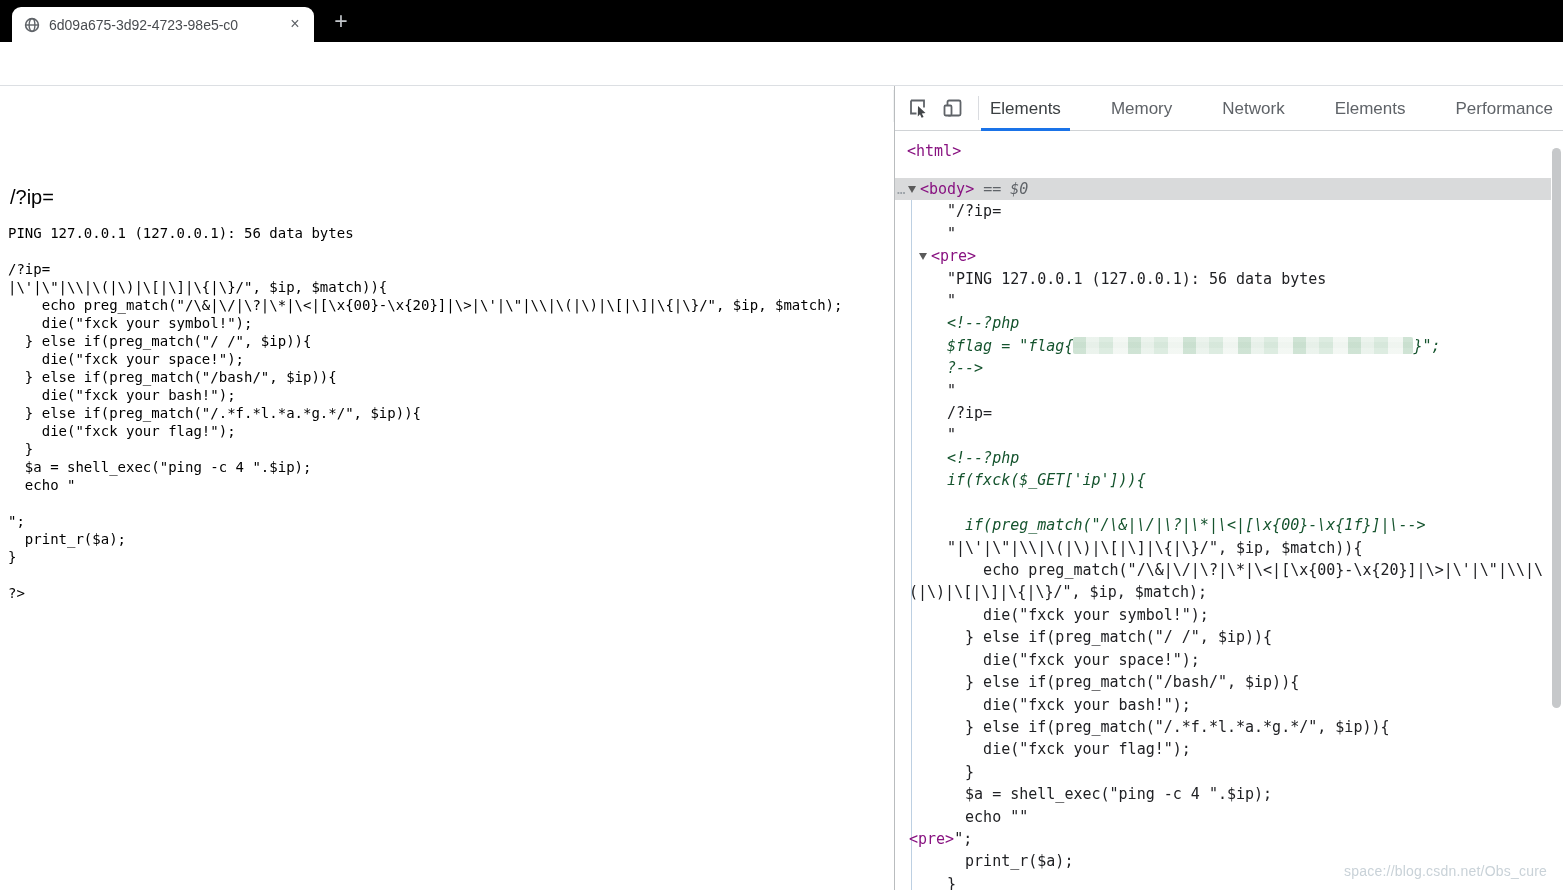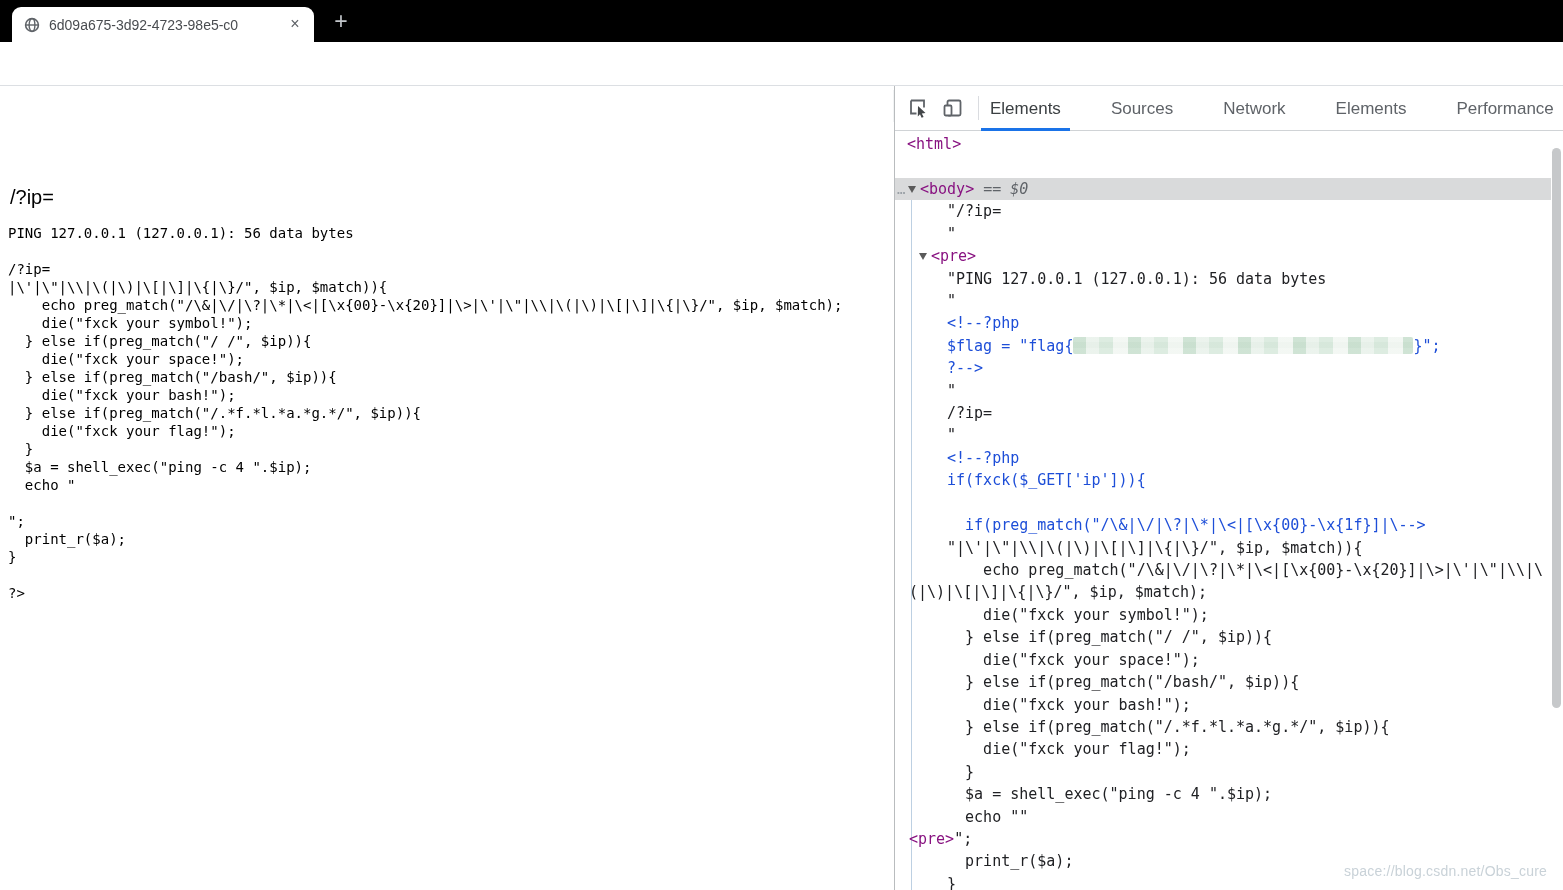--- a/index.html
+++ b/index.html
@@ -57,21 +57,21 @@
   .dt-tree { position:absolute; left:0; top:46px; right:0; bottom:0; overflow:hidden;
     font-family:"DejaVu Sans Mono","Liberation Mono",monospace; font-size:15px; }
   .dt-guide { position:absolute; left:16px; top:68px; bottom:0; width:1px; background:#bdd0e2; }
   .dt-row { position:absolute; left:0; right:12px; height:22px; line-height:22px; white-space:pre; }
   .dt-row.selected { background:#d9dadb; }
   .dt-ellipsis { position:absolute; left:2px; color:#9aa0a6; font-size:14px; }
   .dt-arrow { position:absolute; top:8px; width:0; height:0; border-left:4.5px solid transparent;
     border-right:4.5px solid transparent; border-top:7px solid #5a5a5a; }
   .p-tag { color:#881280; }
   .p-text { color:#202124; }
-  .p-comment { color:#1d4ed8; }
+  .p-comment { color:#14532d;font-style:italic; }
   .p-meta { color:#5f6368; font-style:italic; }
   .mosaic { display:inline-block; width:340px; height:17px; vertical-align:-3px; border-radius:2px;
     background-image:
       repeating-linear-gradient(90deg, rgba(183,214,192,0.55) 0 13px, rgba(235,243,237,0.65) 13px 26px,
         rgba(205,228,212,0.5) 26px 40px, rgba(246,249,246,0.7) 40px 55px),
       repeating-linear-gradient(0deg, #edf4ee 0 6px, #e0ebe2 6px 12px); }
   .dt-scrollbar { position:absolute; right:2px; top:16px; width:9px; height:560px; background:#c6c8ca;
     border-radius:5px; }
   .watermark { position:absolute; right:16px; bottom:11px; font-size:14px; color:#c9d2d8;
     letter-spacing:0.2px; }
@@ -151,31 +151,31 @@
         <path d="M4 3.5 V16.5 H9.5" fill="none" stroke="#5f6368" stroke-width="1.8"></path>
         <path d="M11 9 L18.5 16 L14.8 16.4 L16.6 20 L14.6 20.8 L13 17.2 L10.8 19.6 Z" fill="#434649"></path>
       </svg>
       <svg class="dt-ic dt-ic-device" viewBox="0 0 22 22">
         <rect x="5.5" y="3.5" width="13" height="15" rx="1.5" fill="none" stroke="#5f6368" stroke-width="1.8"></rect>
         <rect x="2.5" y="8.5" width="7" height="10" rx="1.2" fill="#ffffff" stroke="#5f6368" stroke-width="1.8"></rect>
       </svg>
       <div class="dt-toolbar-sep"></div>
       <div class="dt-tabs" id="dt-tabs">
           <div class="dt-tab active">Elements</div>
-          <div class="dt-tab">Sources</div>
+          <div class="dt-tab">Memory</div>
           <div class="dt-tab">Network</div>
           <div class="dt-tab">Elements</div>
           <div class="dt-tab">Performance</div>
           <div class="dt-tab">Memory</div>
         </div>
     </div>
     <div class="dt-tree" id="dt-tree">
       <div class="dt-guide"></div>
       <div class="dt-scrollbar"></div>
-    <div class="dt-row" style="top: 1px; padding-left: 12px;"><span class="p-tag">&lt;html&gt;</span></div>
+    <div class="dt-row" style="top: 8px; padding-left: 12px;"><span class="p-tag">&lt;html&gt;</span></div>
         <div class="dt-row selected" style="top: 45.84px; padding-left: 25px;"><span class="dt-ellipsis">…</span><span class="dt-arrow" style="left: 13px;"></span><span class="p-tag">&lt;body&gt;</span><span class="p-meta"> == $0</span></div>
         <div class="dt-row" style="top: 68.26px; padding-left: 52px;"><span class="p-text">"/?ip=</span></div>
         <div class="dt-row" style="top: 90.68px; padding-left: 52px;"><span class="p-text">"</span></div>
         <div class="dt-row" style="top: 113.1px; padding-left: 36px;"><span class="dt-arrow" style="left: 24px;"></span><span class="p-tag">&lt;pre&gt;</span></div>
         <div class="dt-row" style="top: 135.52px; padding-left: 52px;"><span class="p-text">"PING 127.0.0.1 (127.0.0.1): 56 data bytes</span></div>
         <div class="dt-row" style="top: 157.94px; padding-left: 52px;"><span class="p-text">"</span></div>
         <div class="dt-row" style="top: 180.36px; padding-left: 52px;"><span class="p-comment">&lt;!--?php</span></div>
         <div class="dt-row" style="top: 202.78px; padding-left: 52px;"><span class="p-comment">$flag = "flag{</span><span class="mosaic"></span><span class="p-comment">}";</span></div>
         <div class="dt-row" style="top: 225.2px; padding-left: 52px;"><span class="p-comment">?--&gt;</span></div>
         <div class="dt-row" style="top: 247.62px; padding-left: 52px;"><span class="p-text">"</span></div>

